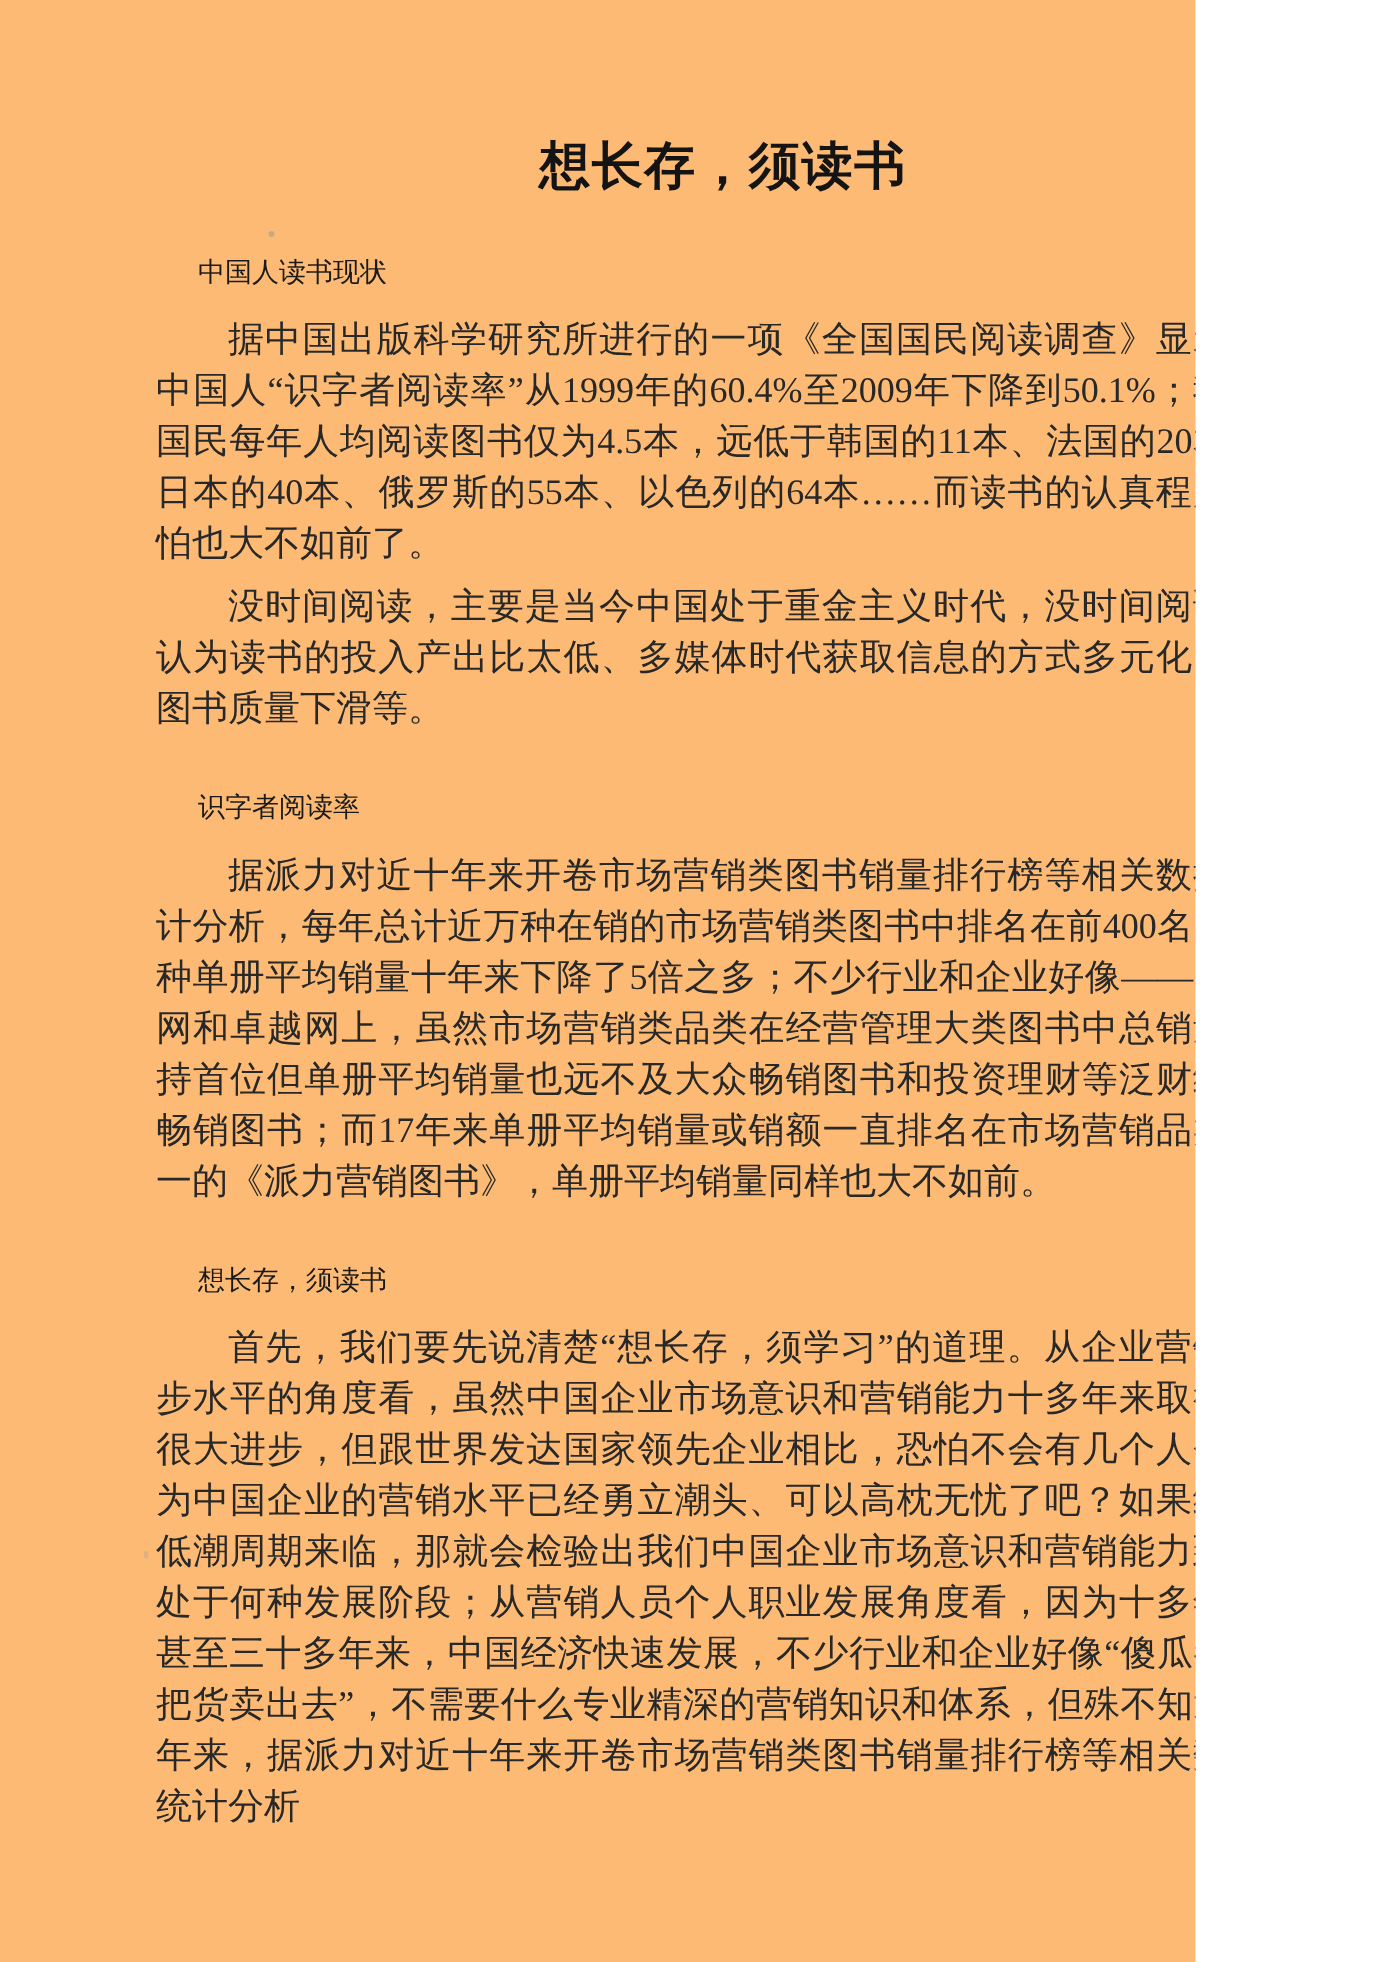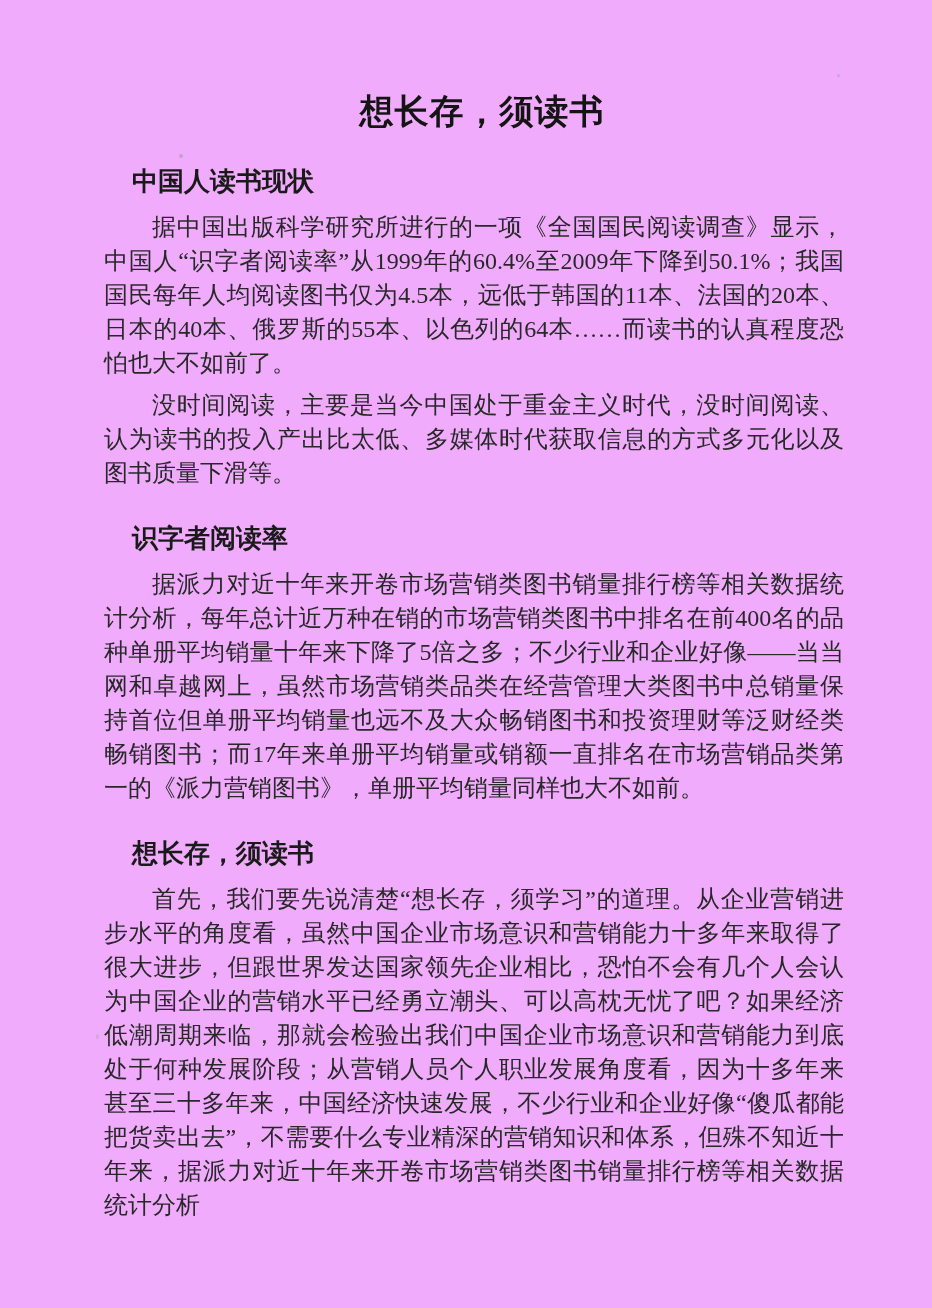--- a/index.html
+++ b/index.html
@@ -3,44 +3,44 @@
 <meta charset="utf-8">
 <style>
   html, body { margin: 0; padding: 0; }
   body {
     width: 932px; height: 1308px;
     background: #ffffff;
     font-family: "Liberation Serif", "DejaVu Serif", serif;
   }
   .page {
     position: relative;
-    width: 932px; height: 1308px;
-    background: #f0abfc;
+    width: 797px; height: 1308px;
+    background: #fdba74;
     overflow: hidden;
   }
   .content {
     position: absolute;
     left: 104px; top: 0;
     width: 756px;
   }
   .doc-title {
     margin: 89px 0 0 0;
     font-family: "Liberation Sans", "DejaVu Sans", sans-serif;
     font-weight: 700;
     font-size: 34px;
     line-height: 44px;
     letter-spacing: 1px;
     text-align: center;
     color: #141414;
   }
   .section-heading {
     margin: 31px 0 12px 28px;
     font-family: "Liberation Sans", "DejaVu Sans", sans-serif;
-    font-weight: 700;
-    font-size: 26px;
+    font-weight: 400;
+    font-size: 18px;
     line-height: 34px;
     color: #1a1a1a;
   }
   .body-para {
     margin: 0 16px 8px 0;
     font-family: "Liberation Serif", "DejaVu Serif", serif;
     font-size: 24px;
     line-height: 34px;
     color: #282828;
     text-align: justify;

